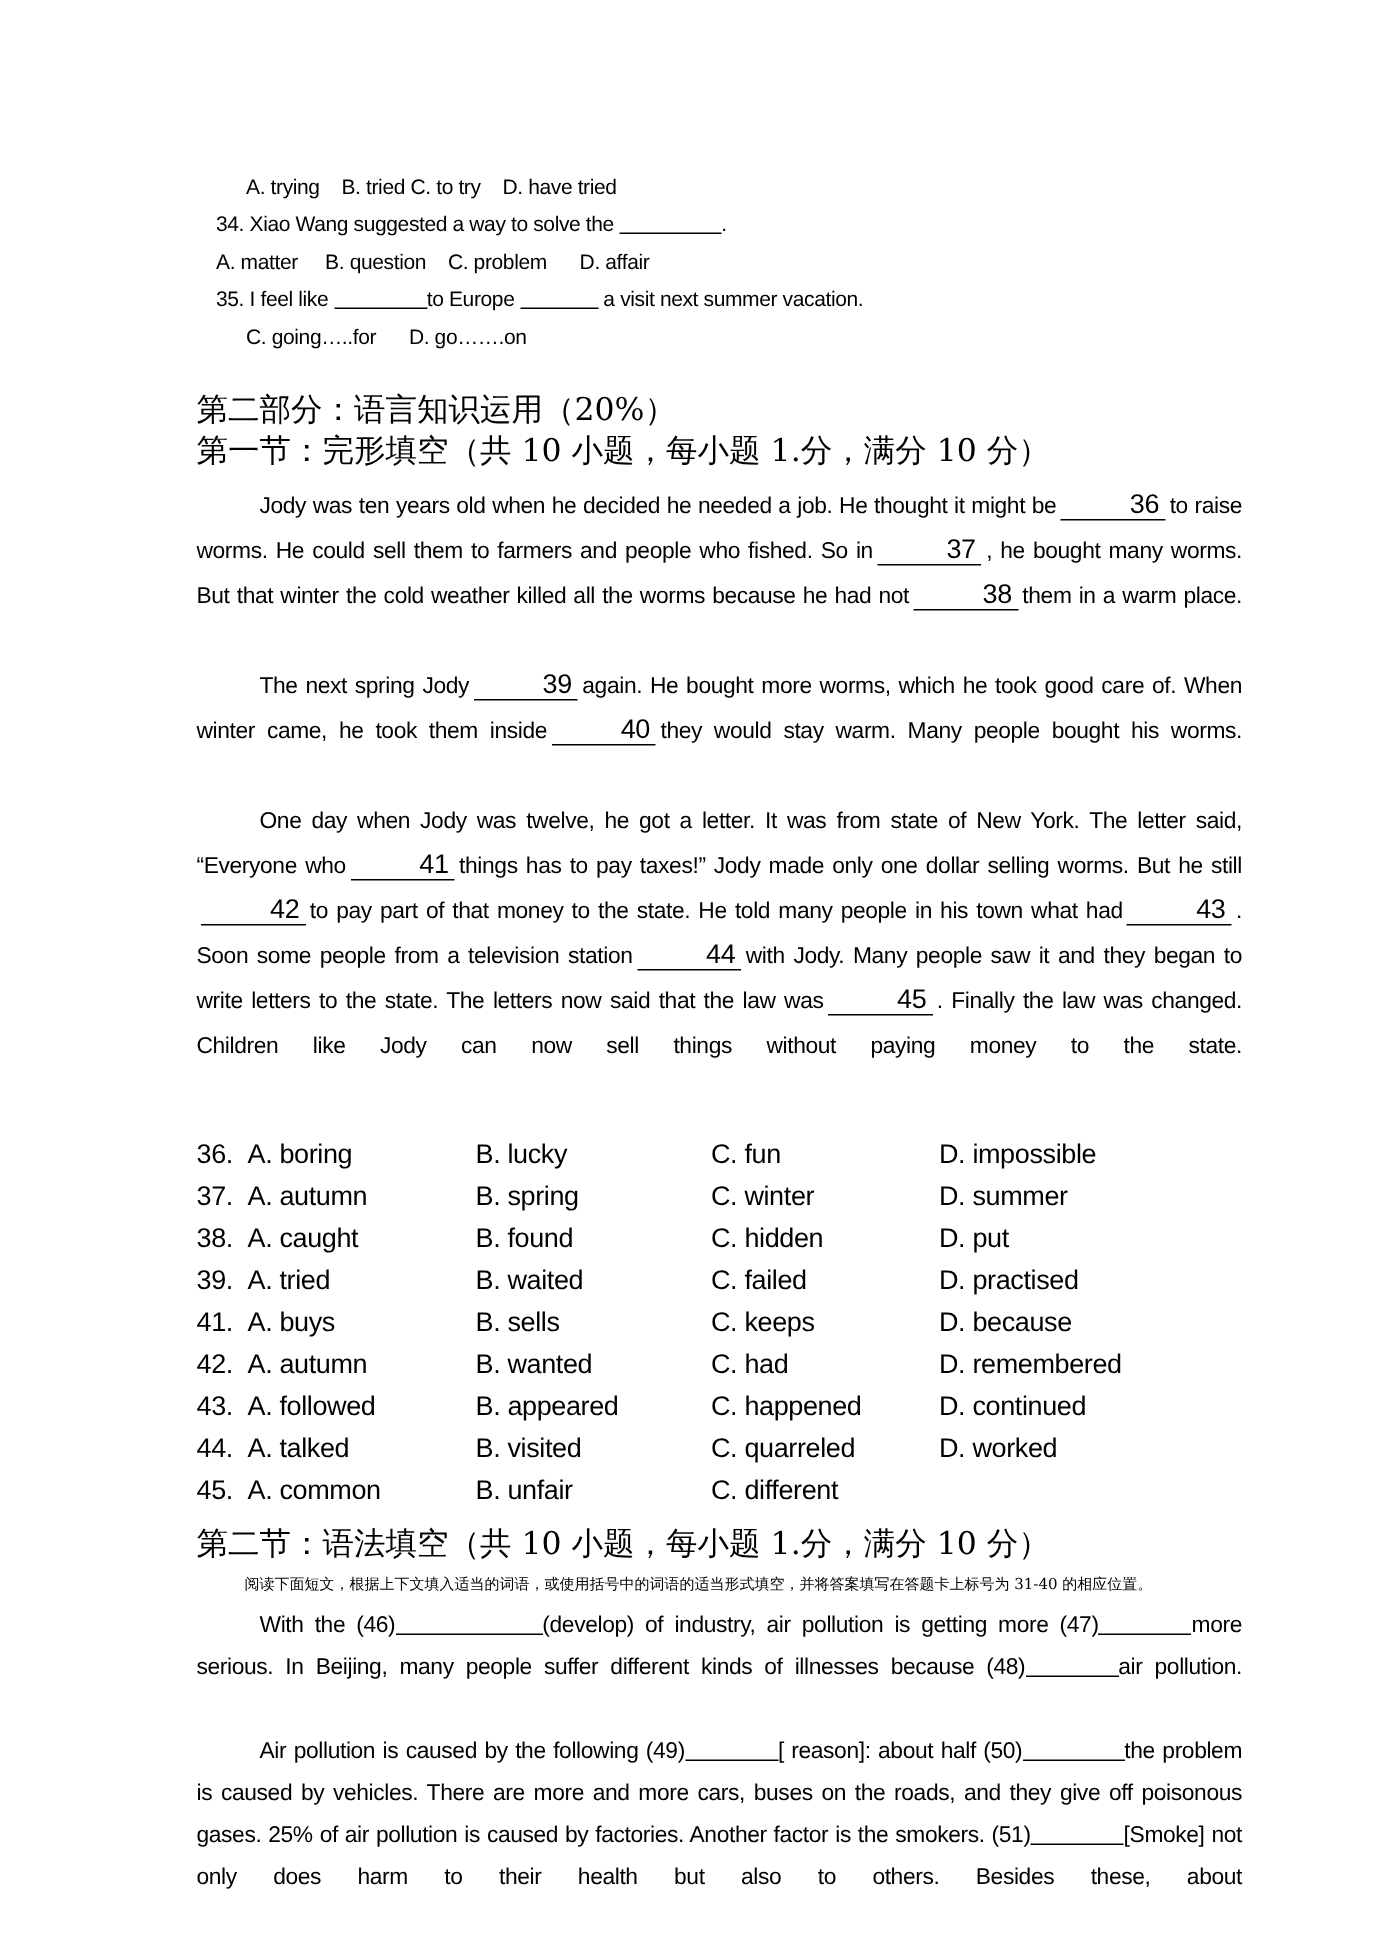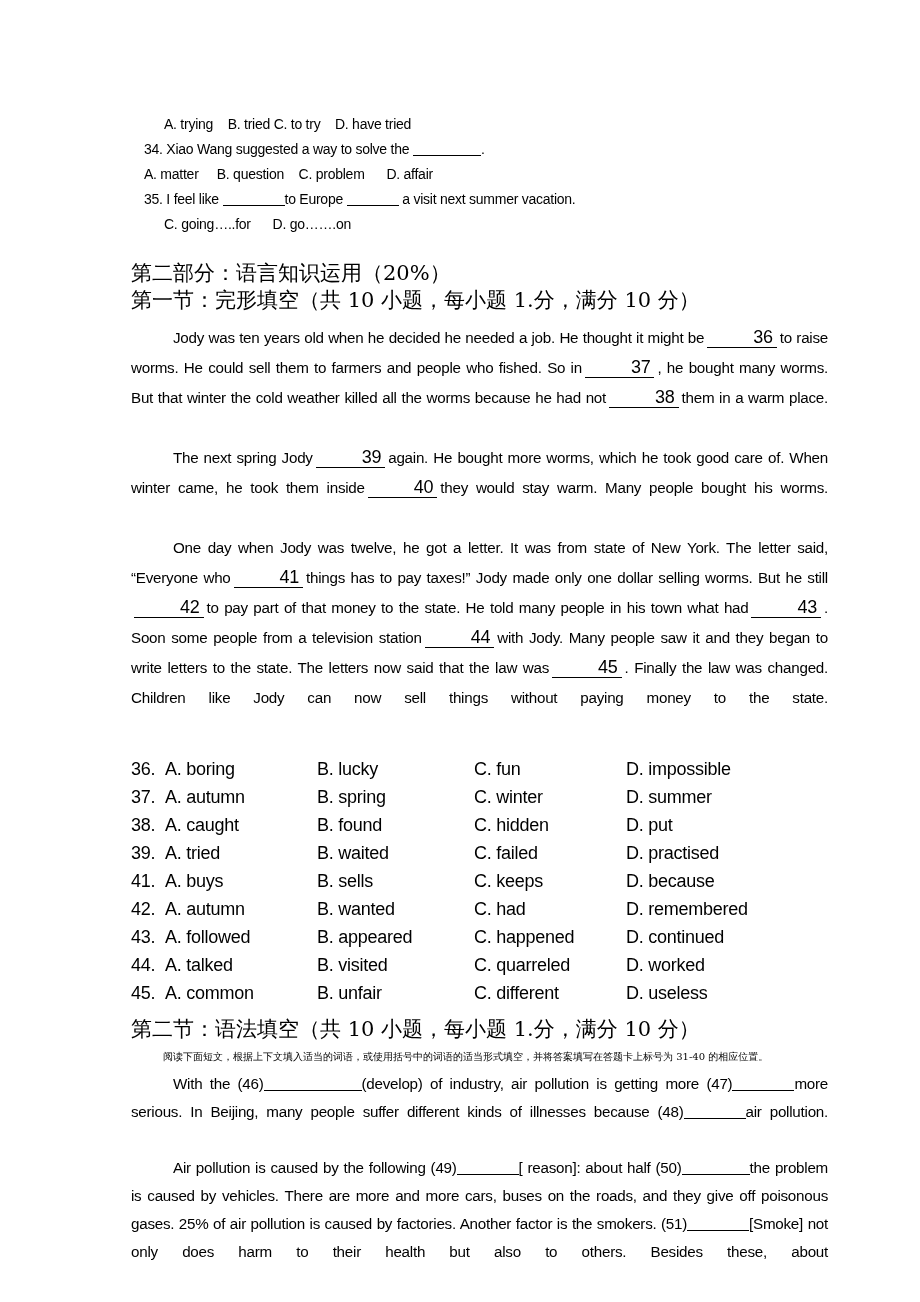--- a/index.html
+++ b/index.html
@@ -186,21 +186,20 @@
       <span class="opt-a">A. talked</span>
       <span class="opt-b">B. visited</span>
       <span class="opt-c">C. quarreled</span>
       <span class="opt-d">D. worked</span>
     </div>
     <div class="opt-row">
       <span class="opt-num">45.</span>
       <span class="opt-a">A. common</span>
       <span class="opt-b">B. unfair</span>
       <span class="opt-c">C. different</span>
-      <span class="opt-d">D. useless</span>
     </div>
   </div>
 
   <div class="gap-sm"></div>
 
   <div class="cn">第二节：语法填空（共 10 小题，每小题 1.分，满分 10 分）</div>
   <div class="cn-para"><span class="first">阅读下面短文，根据上下文填入适当的词语，或使用括号中的词语的适当形式填空，并将答案填写在答题卡上标号为 31-40 的相应位置。</span></div>
 
   <p class="para" style="line-height:28px"><span>With the (46)</span><span class="rule" style="width:98px"></span><span>(develop) of industry, air pollution is getting more (47)</span><span class="rule" style="width:62px"></span><span>more serious. In Beijing, many people suffer different kinds of illnesses because (48)</span><span class="rule" style="width:62px"></span><span>air pollution.</span></p>
 

